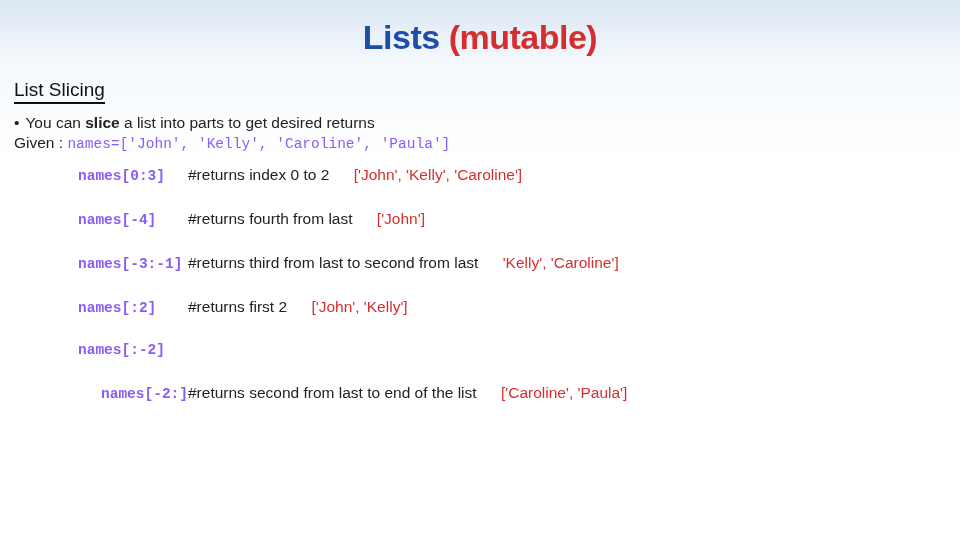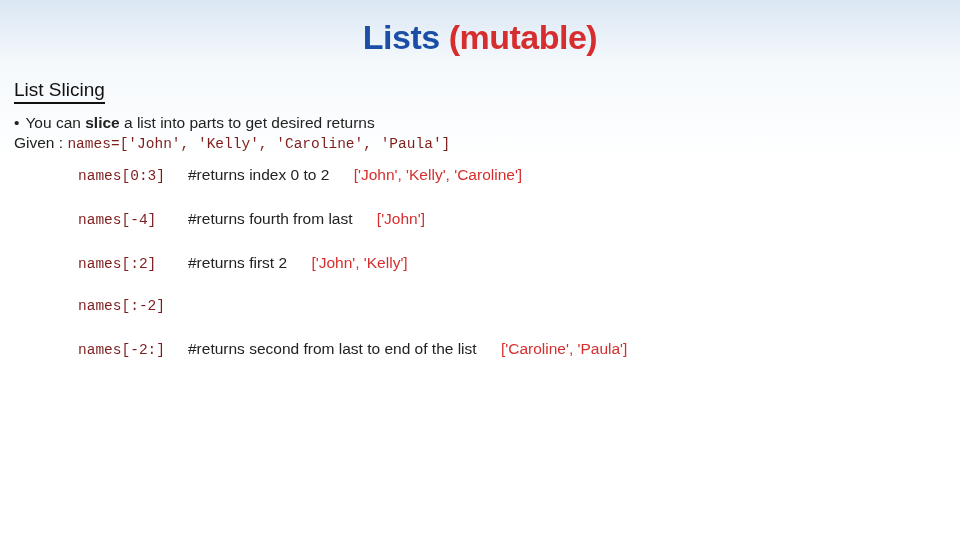--- a/index.html
+++ b/index.html
@@ -45,35 +45,35 @@
   .bold { font-weight: 700; }
   .given-line {
     font-size: 15.5px;
     color: #222;
     margin: 2px 0 14px 0;
   }
   .mono {
     font-family: "Courier New", Courier, monospace;
     font-size: 14.5px;
   }
-  .blue { color: #7f1d1d; }
+  .blue { color: #8b5cf6; }
   .red  { color: #d62e2e; padding-left: 20px; }
   .examples {
     margin-left: 64px;
   }
   .ex-row {
     display: flex;
     align-items: baseline;
     margin: 0 0 26px 0;
     font-size: 15.5px;
   }
-  .ex-row:last-child { margin-bottom: 0; }
+  .ex-row:last-child { margin-bottom: 0; text-align: right; }
   .ex-code {
     min-width: 110px;
-    font-weight: 400;
+    font-weight: 700;
   }
   .ex-code.tight { min-width: 110px; }
   .ex-desc { color: #222; }
 </style>
 </head>
 <body>
 
 <div class="slide">
 
   <h1 class="title">
@@ -101,20 +101,26 @@
       </span>
     </div>
 
     <div class="ex-row">
       <span class="mono blue bold ex-code">names[-4]</span>
       <span class="ex-desc">
         <span>#returns fourth from last </span><span class="red">['John']</span>
       </span>
     </div>
 
+    <div class="ex-row">
+      <span class="mono blue bold ex-code tight">names[-3:-1]</span>
+      <span class="ex-desc">
+        <span>#returns third from last to second from last </span><span class="red">'Kelly', 'Caroline']</span>
+      </span>
+    </div>
 
     <div class="ex-row">
       <span class="mono blue bold ex-code">names[:2]</span>
       <span class="ex-desc">
         <span>#returns first 2 </span><span class="red">['John', 'Kelly']</span>
       </span>
     </div>
 
 
     <div class="ex-row">

